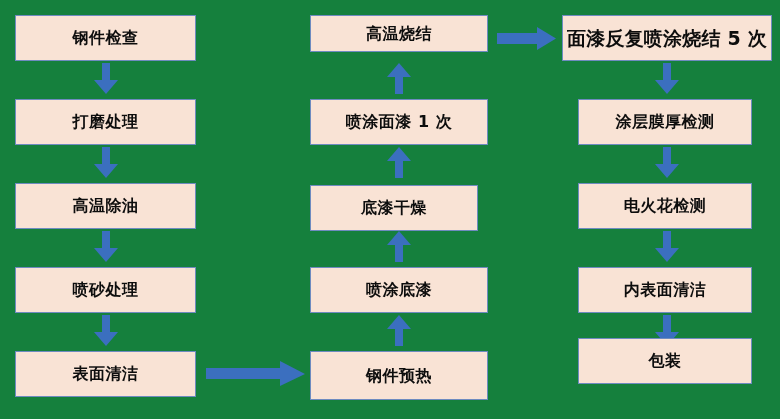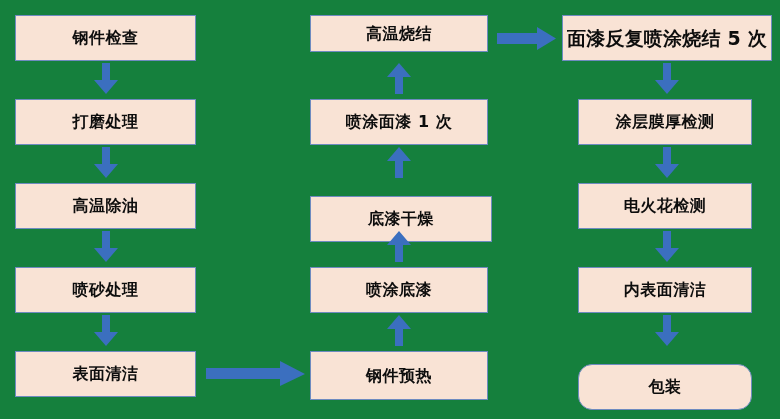--- a/index.html
+++ b/index.html
@@ -98,21 +98,21 @@
   </div>
 
   <div class="node" style="left:310px; top:99px; width:178px; height:46px;">喷涂面漆 1 次</div>
 
   <div class="arrow" style="left:386px; top:147px;">
     <svg width="26" height="32" viewBox="0 0 26 32" aria-hidden="true">
       <polygon points="13,0 25,14 17,14 17,31 9,31 9,14 1,14" fill="#3B6FBF"></polygon>
     </svg>
   </div>
 
-  <div class="node" style="left:310px; top:196px; width:182px; height:46px;">底漆干燥</div>
+  <div class="node" style="left:310px; top:185px; width:168px; height:46px;">底漆干燥</div>
 
   <div class="arrow" style="left:386px; top:231px;">
     <svg width="26" height="32" viewBox="0 0 26 32" aria-hidden="true">
       <polygon points="13,0 25,14 17,14 17,31 9,31 9,14 1,14" fill="#3B6FBF"></polygon>
     </svg>
   </div>
 
   <div class="node" style="left:310px; top:267px; width:178px; height:46px;">喷涂底漆</div>
 
   <div class="arrow" style="left:386px; top:315px;">
@@ -154,15 +154,15 @@
   </div>
 
   <div class="node" style="left:578px; top:267px; width:174px; height:46px;">内表面清洁</div>
 
   <div class="arrow" style="left:654px; top:315px;">
     <svg width="26" height="32" viewBox="0 0 26 32" aria-hidden="true">
       <polygon points="9,0 17,0 17,17 25,17 13,31 1,17 9,17" fill="#3B6FBF"></polygon>
     </svg>
   </div>
 
-  <div class="node" style="left:578px; top:364px; width:174px; height:46px;border-radius:14px;">包装</div>
+  <div class="node" style="left:578px; top:338px; width:174px; height:46px;">包装</div>
 
 </div>
 
 </body></html>

